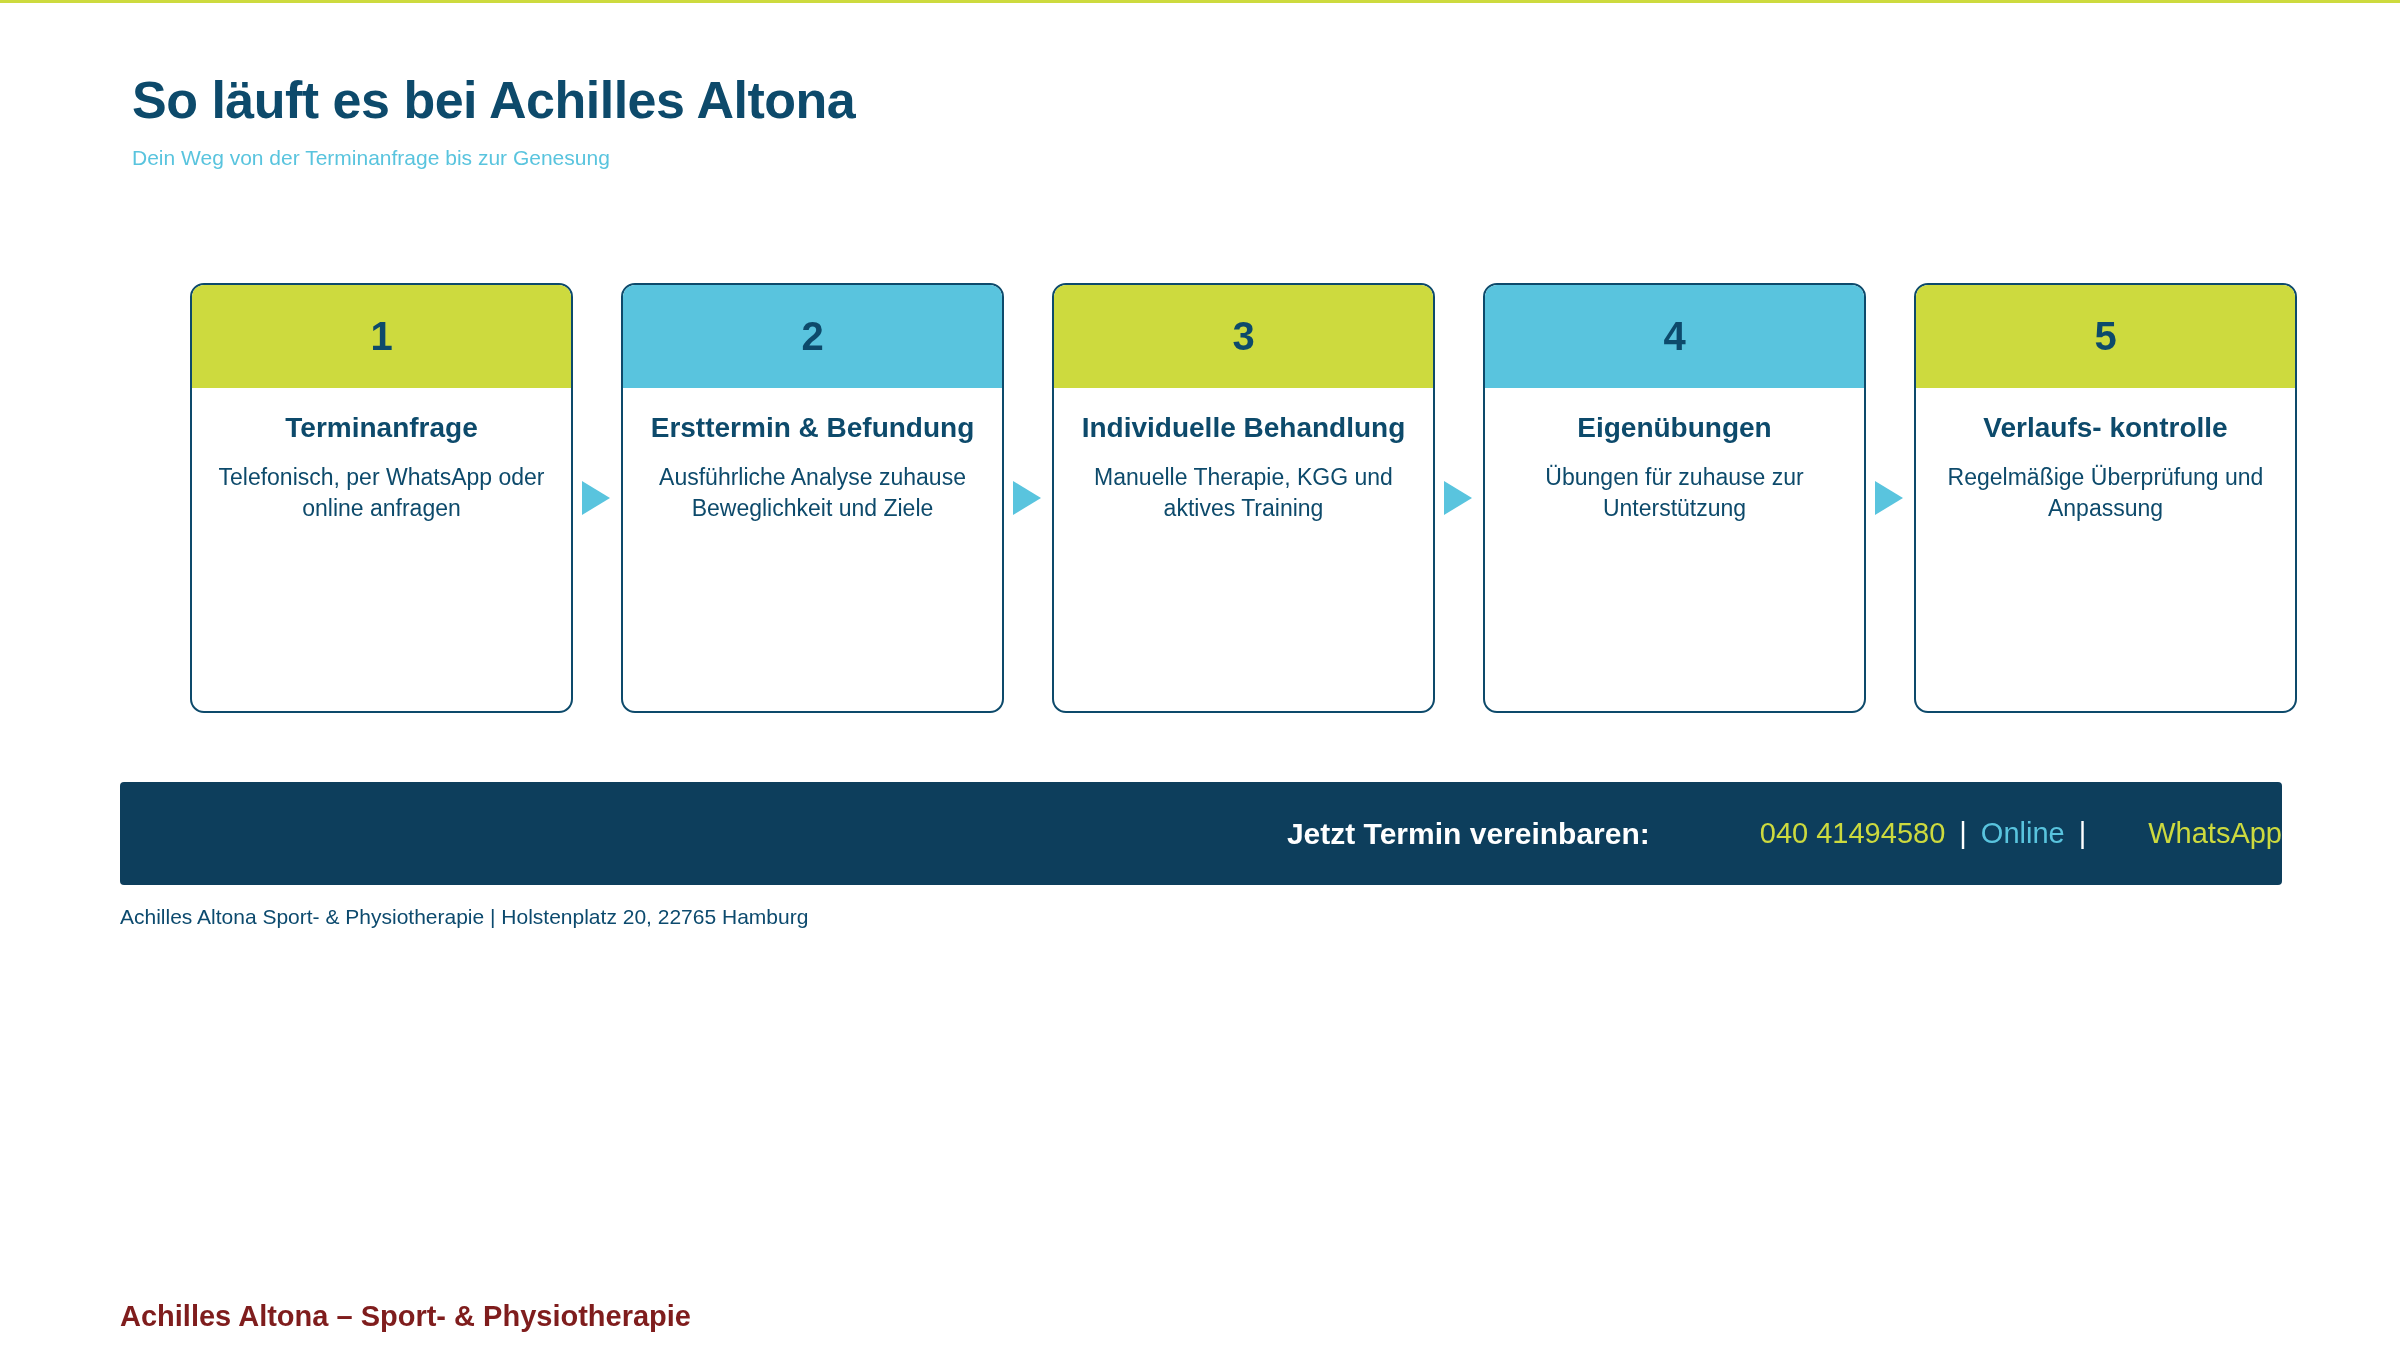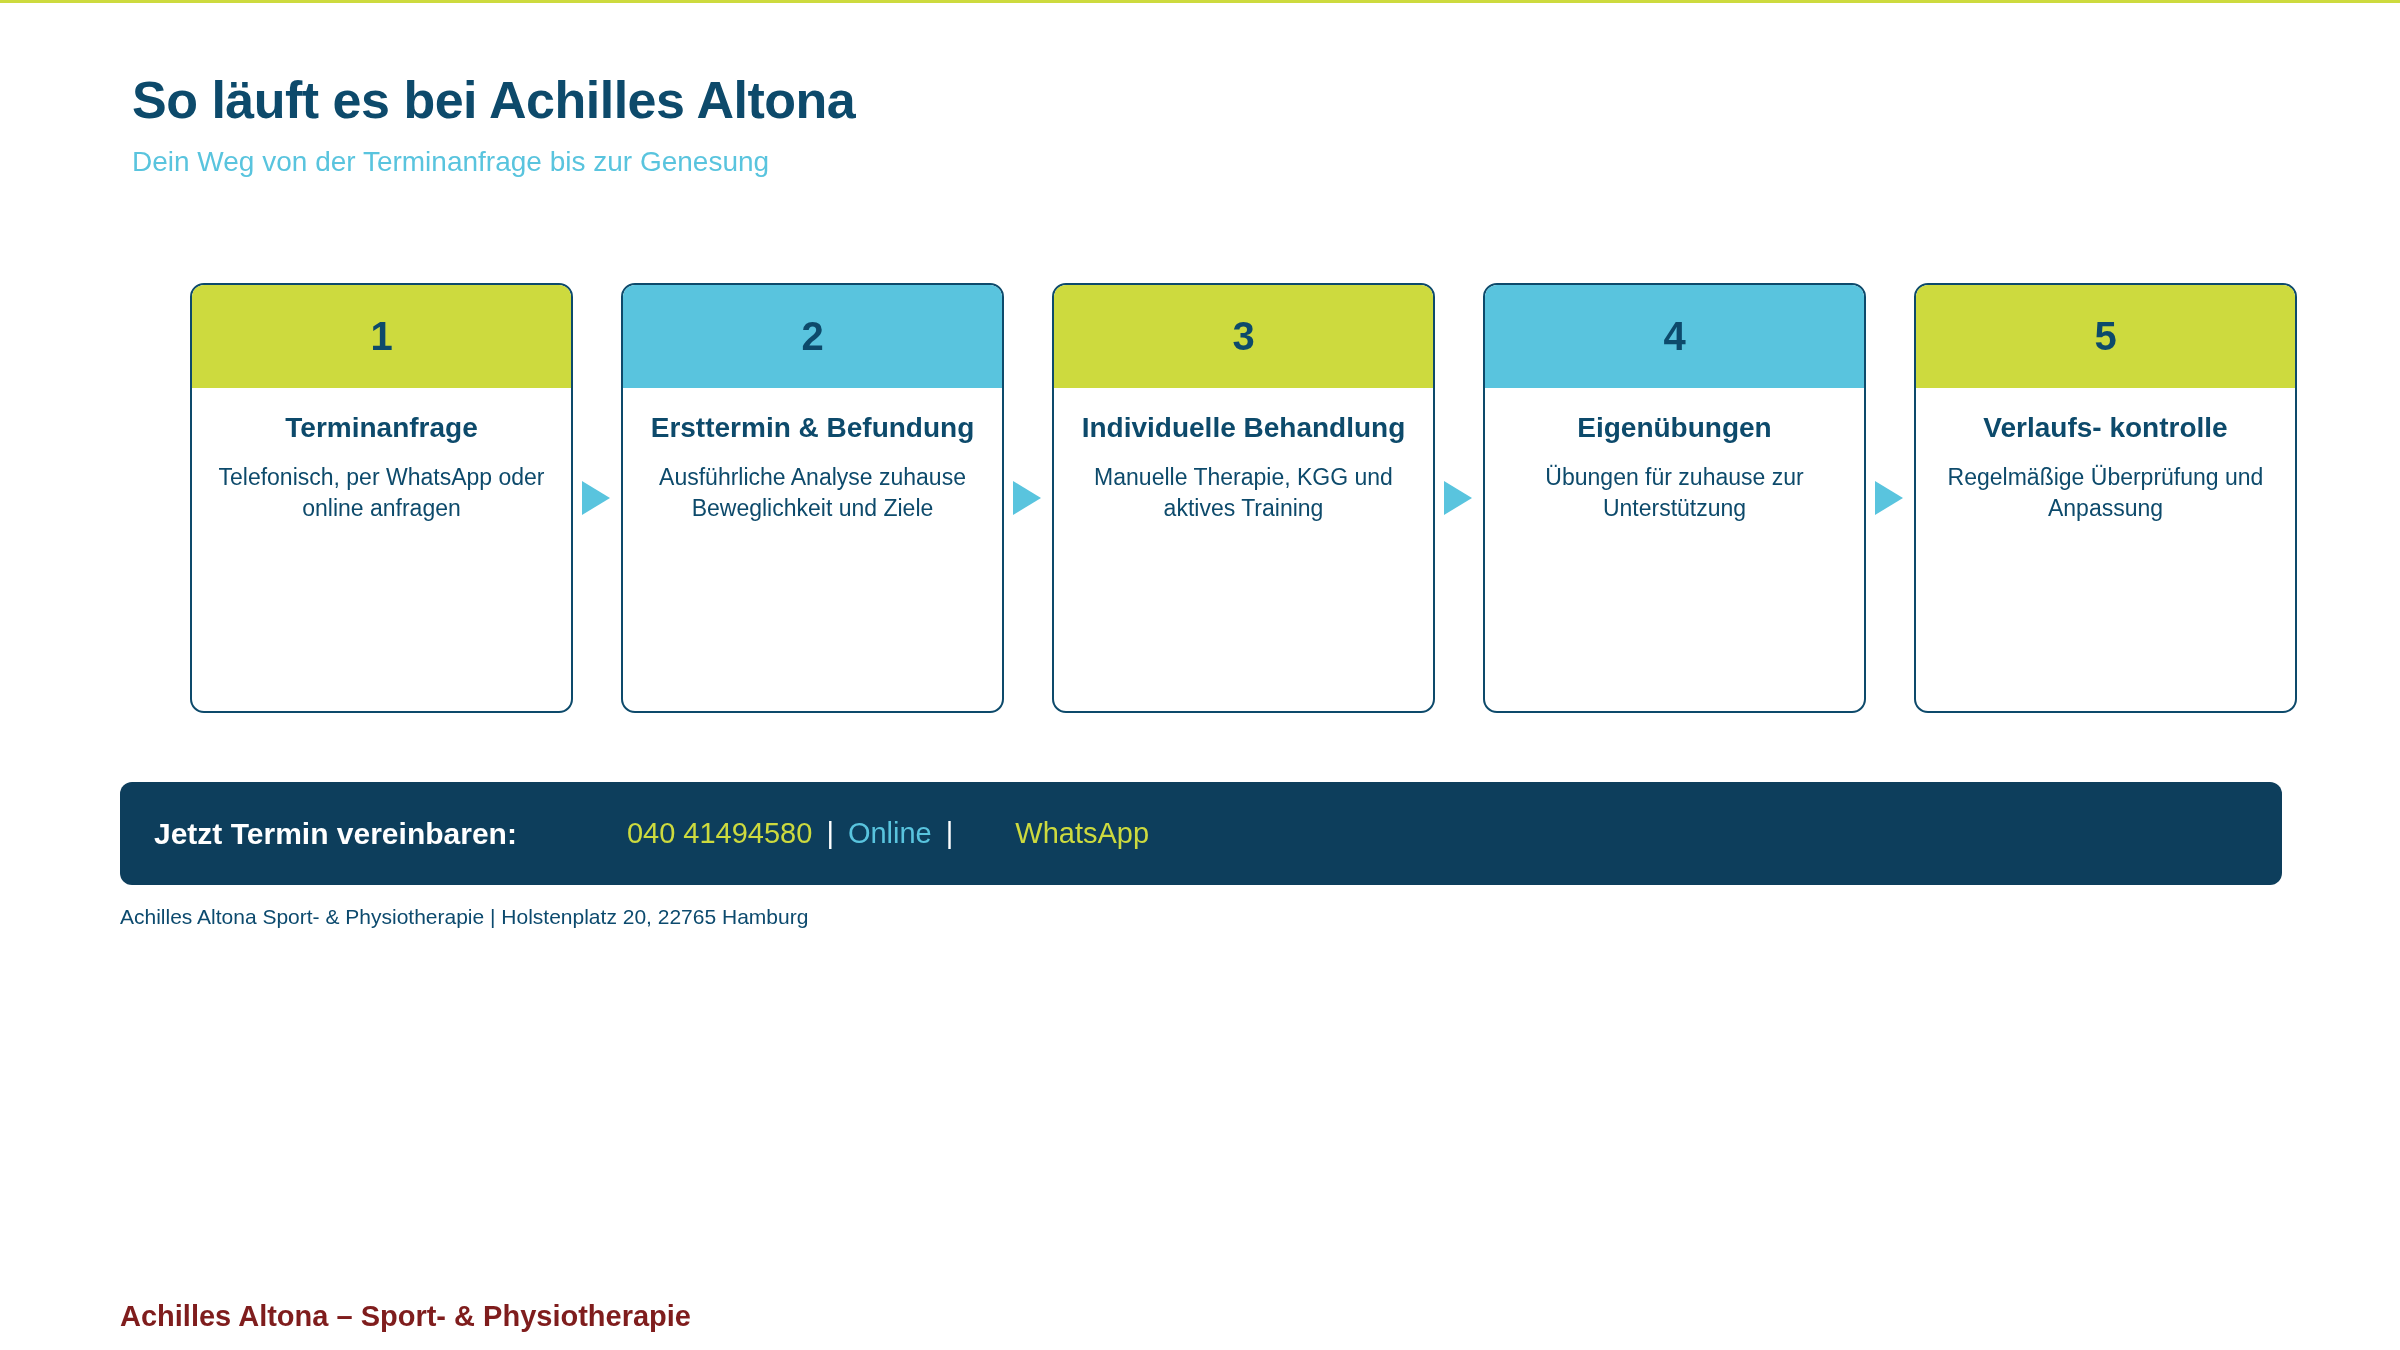--- a/index.html
+++ b/index.html
@@ -38,21 +38,21 @@
   .title {
     margin: 0;
     font-size: 52px;
     line-height: 1.08;
     font-weight: bold;
     color: #0d4a6b;
     letter-spacing: -0.5px;
   }
   .subtitle {
     margin: 18px 0 0 0;
-    font-size: 28px;
+    font-size: 21px;
     color: #59c4de;
     font-weight: normal;
   }
 
   
   .steps {
     position: absolute;
     top: 283px;
     left: 190px;
     display: flex;
@@ -118,25 +118,26 @@
   }
 
   
   .cta {
     position: absolute;
     left: 120px;
     top: 782px;
     width: 2162px;
     height: 103px;
     background: #0d3e5c;
-    border-radius: 12px;
+    border-radius: 4px;
     display: flex;
     align-items: center;
     box-sizing: border-box;
-    padding-left: 34px;
+    padding-left: 71px;
+    justify-content: flex-end;
   }
   .cta-label {
     font-size: 30px;
     font-weight: bold;
     color: #ffffff;
     margin-right: 110px;
     white-space: nowrap;
   }
   .cta-links {
     display: flex;

